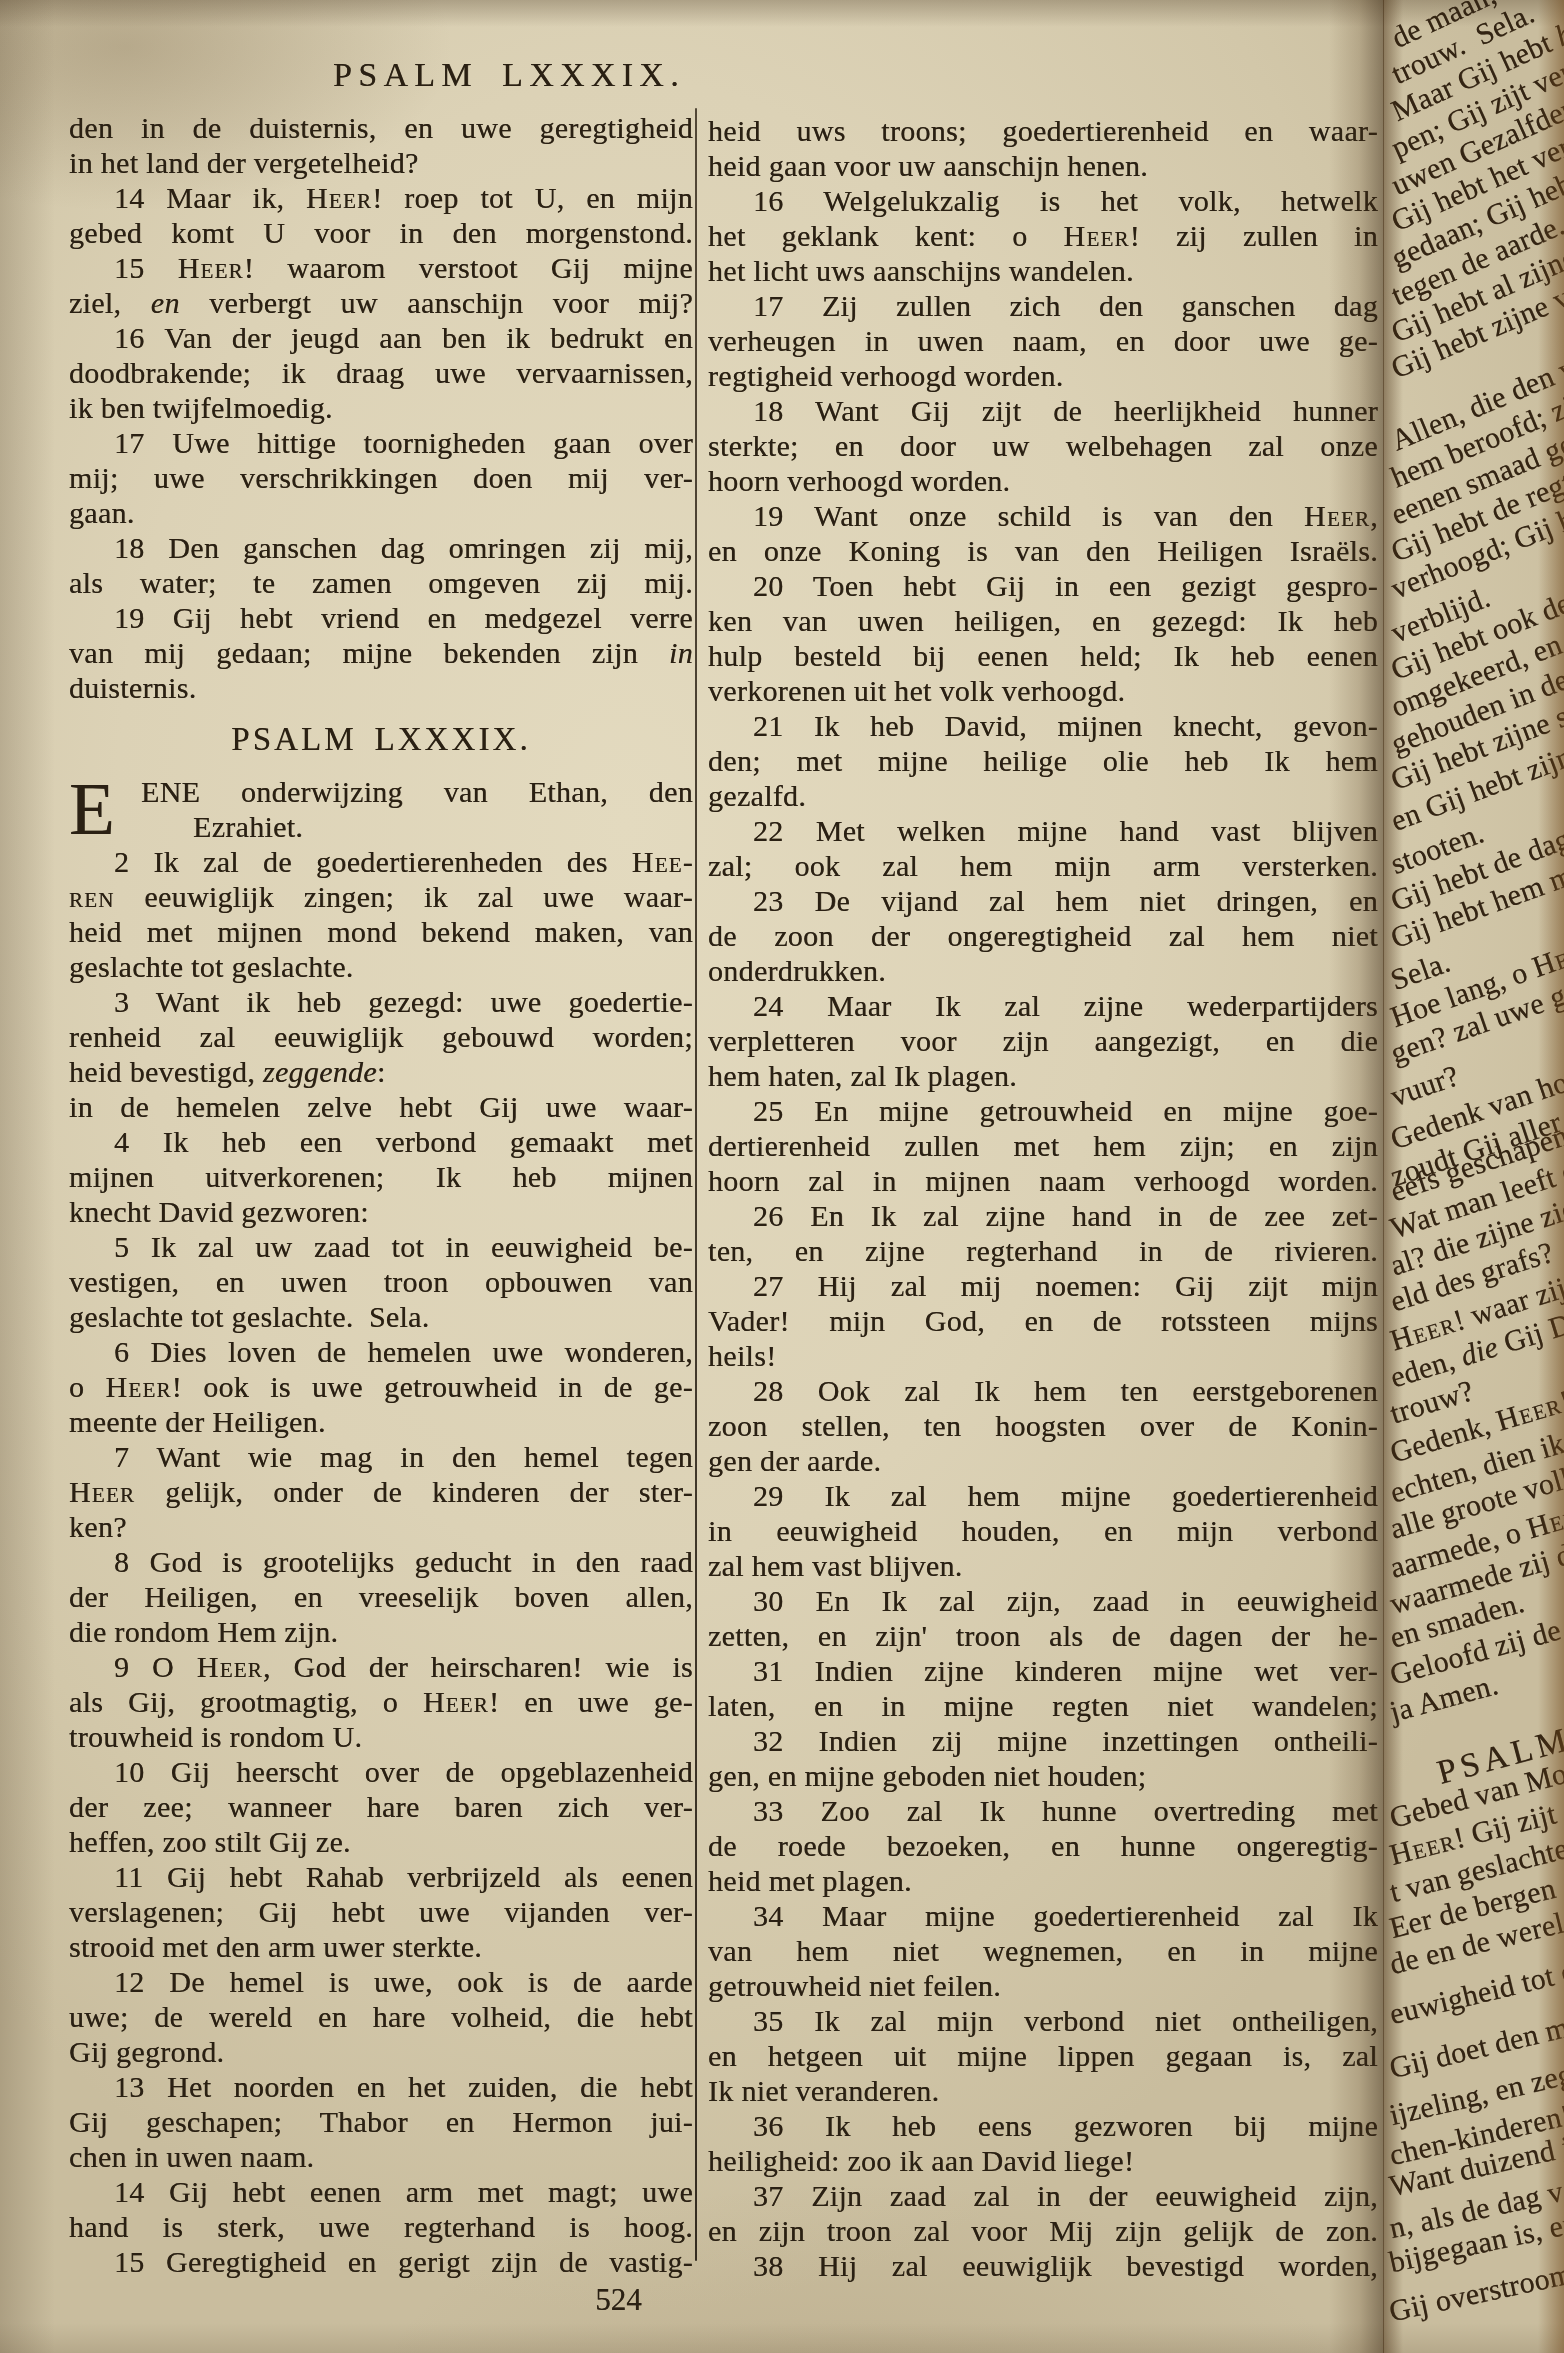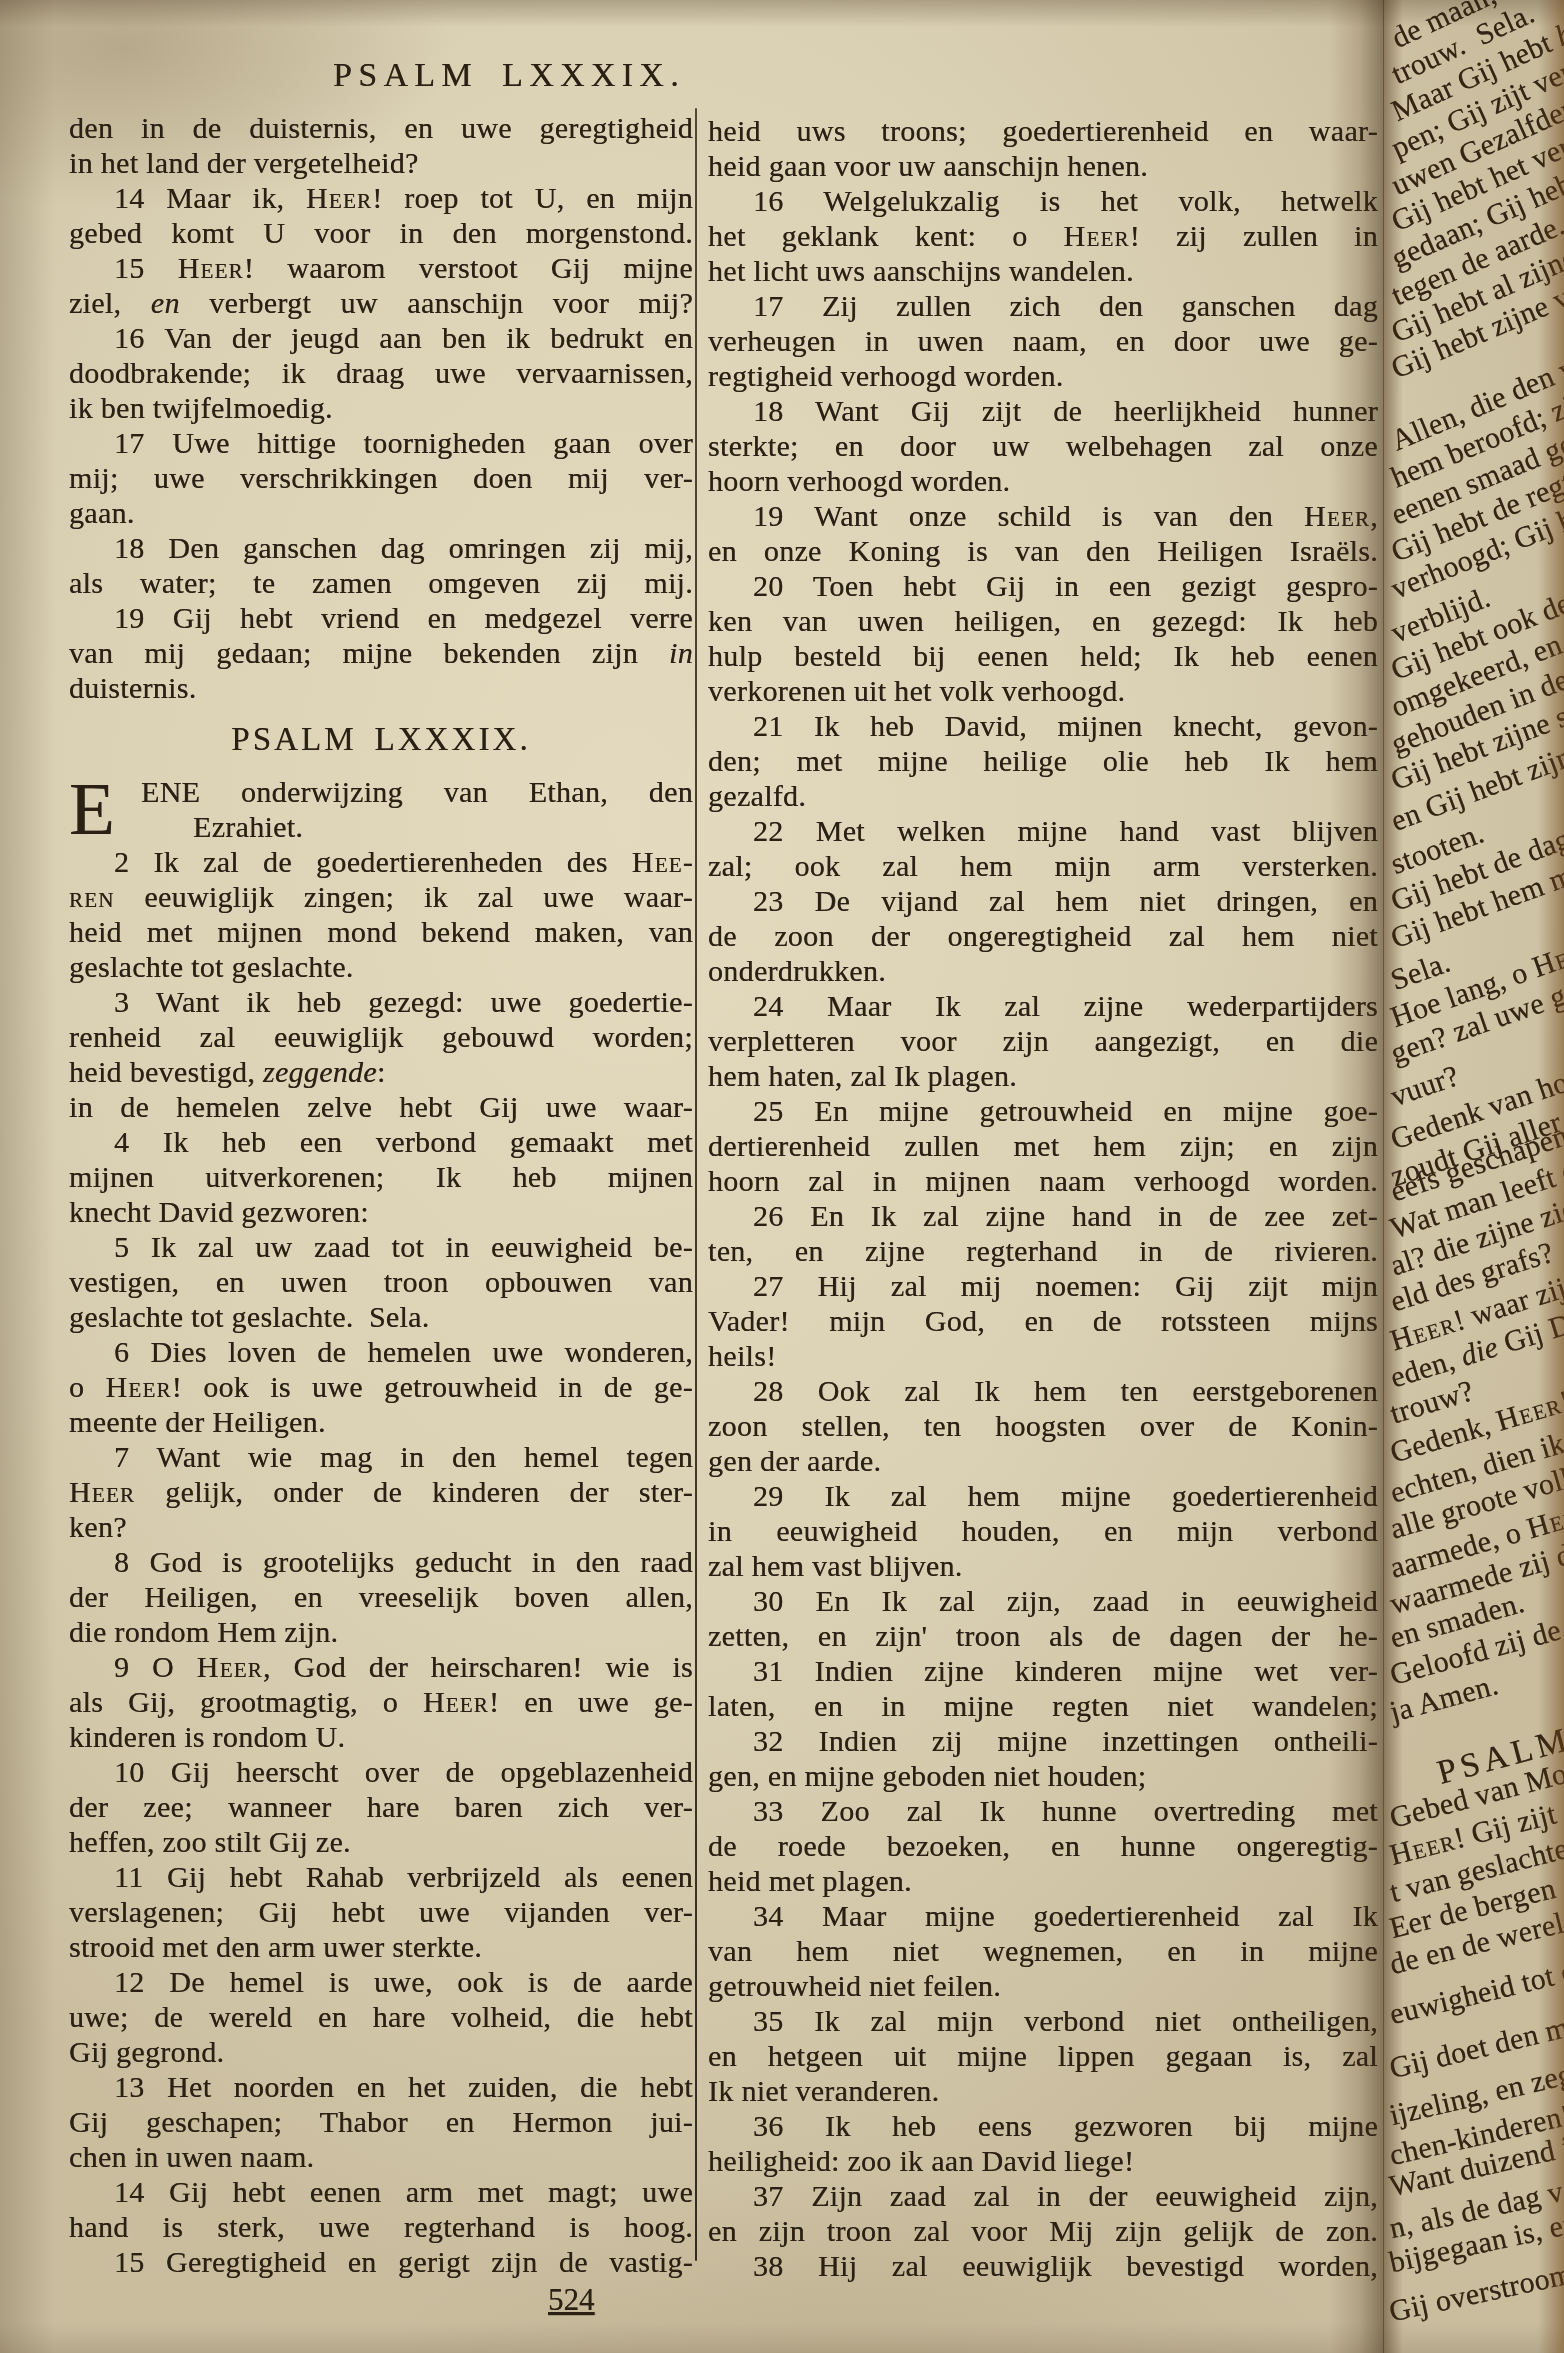--- a/index.html
+++ b/index.html
@@ -51,23 +51,22 @@
     font-size:33px;letter-spacing:3.1px;word-spacing:6.3px;
     text-align:center;
   }
   .divider{
     position:absolute;left:695px;top:108px;width:2.3px;height:2153px;z-index:2;
     background:linear-gradient(180deg, rgba(58,47,32,.85), rgba(36,28,18,.9));
     border-radius:1.6px;
   }
   .page-number{
     position:absolute;left:548px;top:2282px;width:141px;z-index:2;
-    font-size:31px;color:#2a2013;
+    text-align:center;font-size:31px;color:#2a2013;
     text-shadow:0.3px 0.3px 0.5px rgba(40,30,16,.7);
-    text-decoration:underline;
   }
   .crease{
     position:absolute;left:1329px;top:0;width:55px;height:2354px;z-index:2;
     background:linear-gradient(90deg, rgba(80,55,25,0), rgba(80,55,25,.20) 55%, rgba(55,36,15,.48));
     pointer-events:none;
   }
   .strip{
     position:absolute;left:1383px;top:0;width:182px;height:2354px;z-index:3;overflow:hidden;
     background:linear-gradient(90deg,
       #b99767 0%, #d6bb8a 6%, #e7d3a4 16%, #eeddb0 38%, #e9d5a4 62%,
@@ -140,21 +139,21 @@
         <div class="ln">o <span class="sc">Heer</span>! ook is uwe getrouwheid in de ge-</div>
         <div class="ln nj">meente der Heiligen.</div>
         <div class="ln vs">7 Want wie mag in den hemel tegen</div>
         <div class="ln"><span class="sc">Heer</span> gelijk, onder de kinderen der ster-</div>
         <div class="ln nj">ken?</div>
         <div class="ln vs">8 God is grootelijks geducht in den raad</div>
         <div class="ln">der Heiligen, en vreeselijk boven allen,</div>
         <div class="ln nj">die rondom Hem zijn.</div>
         <div class="ln vs">9 O <span class="sc">Heer</span>, God der heirscharen! wie is</div>
         <div class="ln">als Gij, grootmagtig, o <span class="sc">Heer</span>! en uwe ge-</div>
-        <div class="ln nj">kinderen is rondom U.</div>
+        <div class="ln nj">trouwheid is rondom U.</div>
         <div class="ln vs">10 Gij heerscht over de opgeblazenheid</div>
         <div class="ln">der zee; wanneer hare baren zich ver-</div>
         <div class="ln nj">heffen, zoo stilt Gij ze.</div>
         <div class="ln vs">11 Gij hebt Rahab verbrijzeld als eenen</div>
         <div class="ln">verslagenen; Gij hebt uwe vijanden ver-</div>
         <div class="ln nj">strooid met den arm uwer sterkte.</div>
         <div class="ln vs">12 De hemel is uwe, ook is de aarde</div>
         <div class="ln">uwe; de wereld en hare volheid, die hebt</div>
         <div class="ln nj">Gij gegrond.</div>
         <div class="ln vs">13 Het noorden en het zuiden, die hebt</div>

